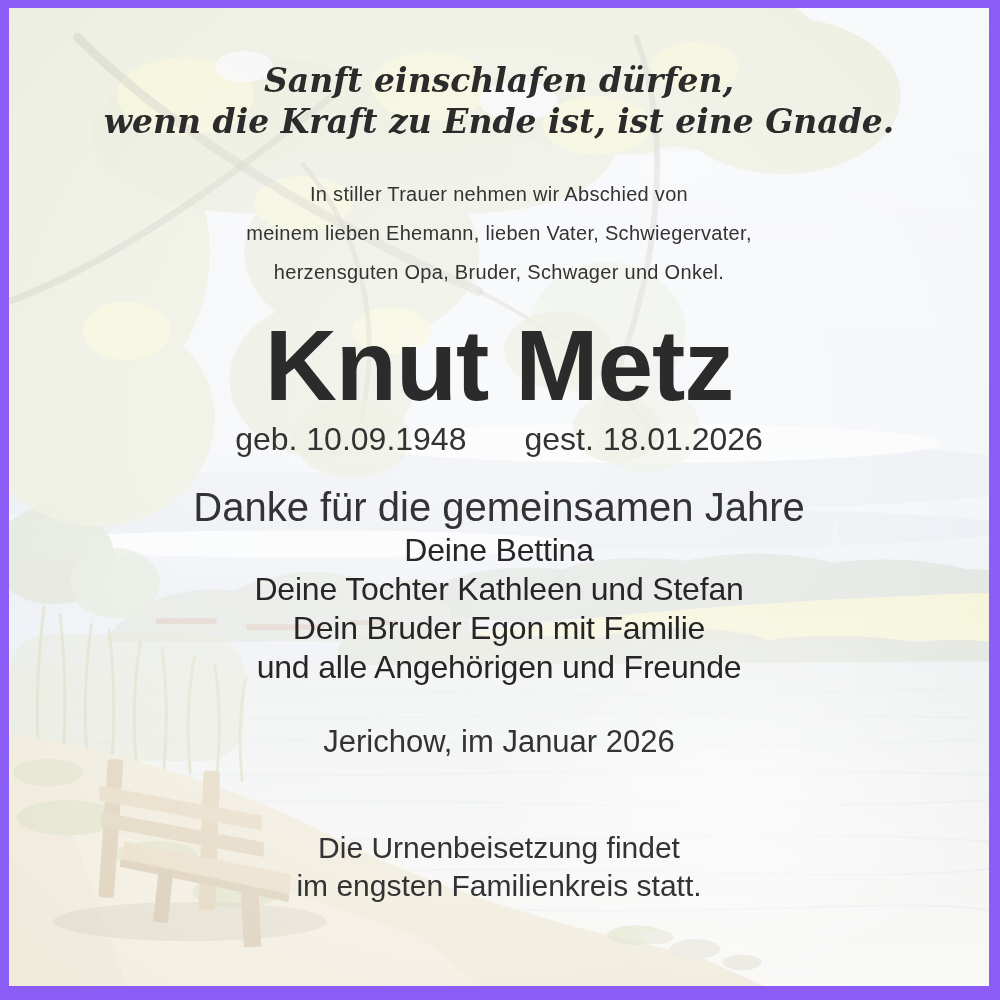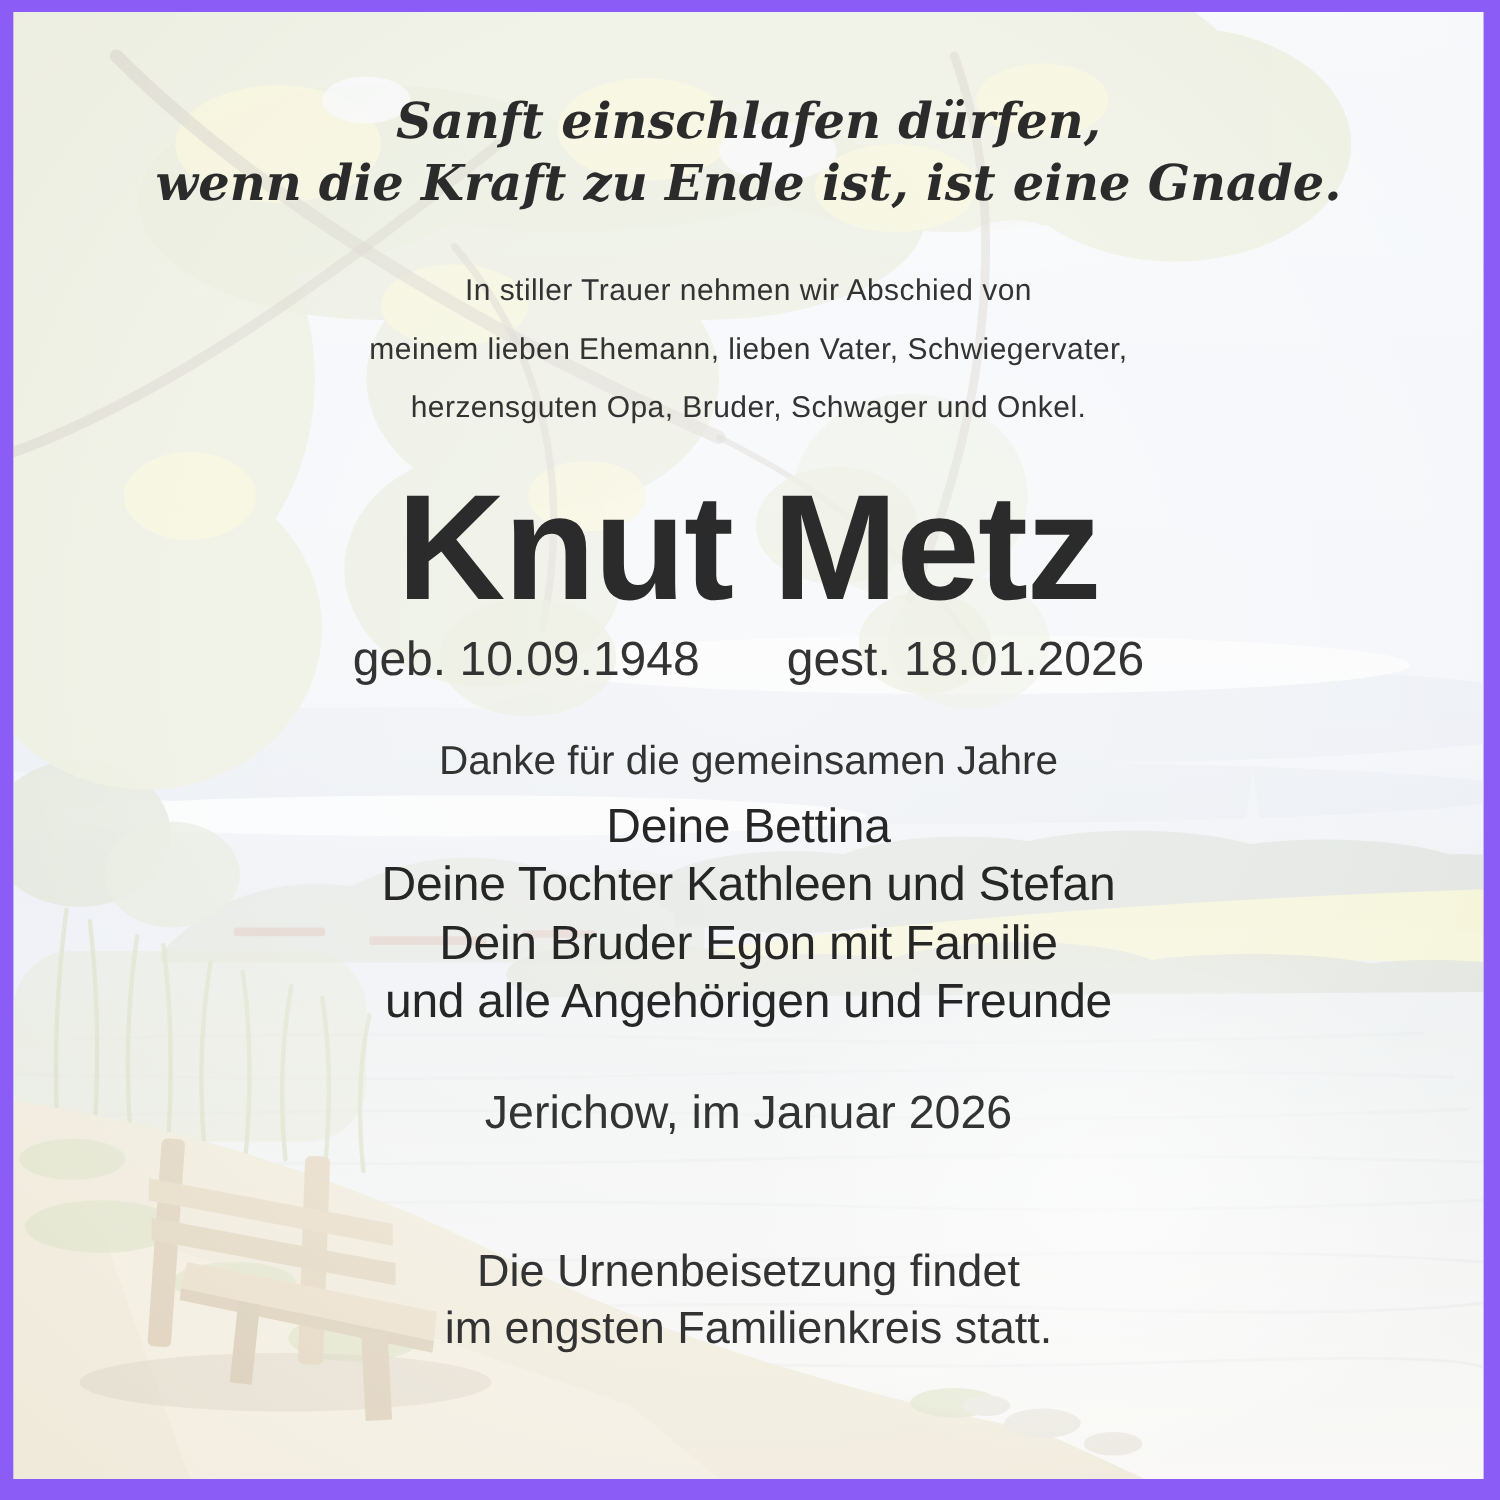--- a/index.html
+++ b/index.html
@@ -8,21 +8,21 @@
   .card{position:absolute;left:9px;top:8px;right:11px;bottom:14px;overflow:hidden;background:#eef0ee;}
   .bg{position:absolute;inset:0;width:100%;height:100%;display:block;}
   .content{position:absolute;inset:0;text-align:center;color:#2e2e2e;}
   .t{position:absolute;left:0;right:0;}
   .quote{top:52px;font-family:"DejaVu Serif","Liberation Serif",serif;font-style:italic;font-weight:bold;
          font-size:33px;line-height:41px;color:#2b2b2b;}
   .intro{top:167px;font-size:20px;line-height:39px;color:#333;letter-spacing:0.3px;text-align:center;}
   .name{top:301px;font-size:100px;line-height:112px;font-weight:bold;letter-spacing:-1px;color:#2b2b2b;}
   .dates{top:411px;font-size:32px;line-height:40px;color:#333;}
   .dates .gap{display:inline-block;width:58px;}
-  .thanks{top:479px;font-size:27px;line-height:40px;color:#333;}
+  .thanks{top:479px;font-size:40px;line-height:40px;color:#333;}
   .mourners{top:523px;font-size:32px;line-height:39px;font-weight:normal;color:#262626;letter-spacing:-0.2px;}
   .place{top:714px;font-size:31px;line-height:40px;color:#333;}
   .funeral{top:821px;font-size:30px;line-height:38px;color:#333;}
 </style>
 </head>
 <body>
 
 <div class="frame">
   <div class="card">
 

